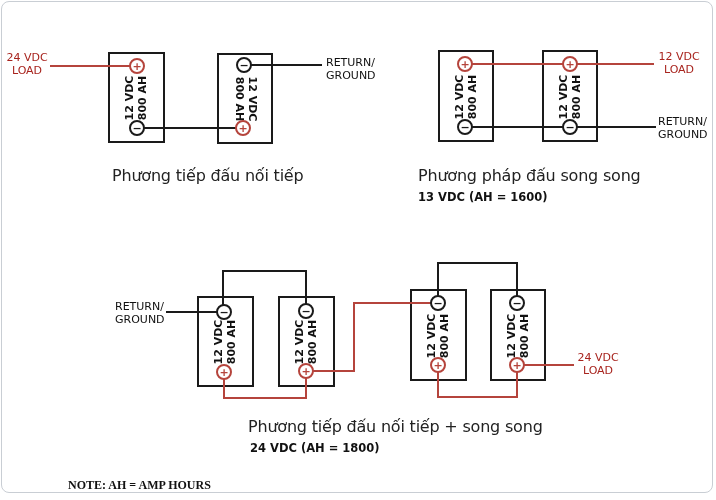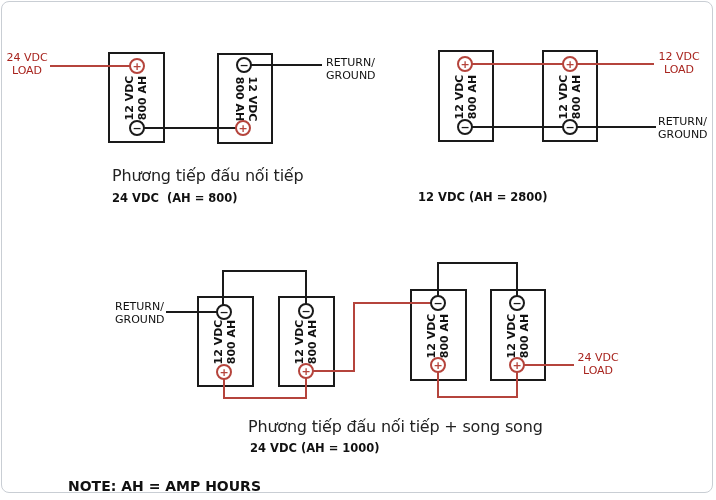--- a/index.html
+++ b/index.html
@@ -23,21 +23,21 @@
   .term.neg{border:2px solid var(--blk);color:var(--blk);}
   .btxt{position:absolute;z-index:2;font-size:11px;font-weight:bold;color:#111;
         line-height:13px;text-align:center;white-space:nowrap;
         transform:translate(-50%,-50%) rotate(-90deg);}
   .btxt.cw{transform:translate(-50%,-50%) rotate(90deg);}
   .lbl{position:absolute;z-index:4;font-size:11px;font-weight:normal;color:#111;
        line-height:13px;white-space:nowrap;}
   .lbl.red{color:var(--tred);text-align:center;}
   .caption{position:absolute;z-index:4;font-size:16px;letter-spacing:-0.2px;color:#222;white-space:nowrap;}
   .subcaption{position:absolute;z-index:4;font-size:11.5px;font-weight:bold;color:#111;white-space:pre;}
-  .note{position:absolute;z-index:4;font-size:14px;font-weight:bold;color:#111;white-space:nowrap;}
+  .note{position:absolute;z-index:4;font-size:12px;font-weight:bold;color:#111;white-space:nowrap;font-family:Liberation Serif, serif;}
 </style>
 </head>
 <body>
 
 <div class="canvas">
   <div class="frame"></div>
 
   <div class="box" style="left:108px;top:52px;width:57px;height:91px">
     <div class="btxt" style="left:26px;top:44px">
       <div>12 VDC</div>
@@ -70,21 +70,20 @@
 
   <div class="lbl red" style="left:3px;top:51px;width:48px">
     <div>24 VDC</div>
     <div>LOAD</div>
   </div>
   <div class="lbl" style="left:326px;top:56px">
     <div>RETURN/</div>
     <div>GROUND</div>
   </div>
   <div class="caption" style="left:112px;top:166px">Phương tiếp đấu nối tiếp</div>
-  <div class="subcaption" style="left:112px;top:191px">24 VDC  (AH = 800)</div>
 
   <div class="box" style="left:438px;top:50px;width:56px;height:92px">
     <div class="btxt" style="left:26px;top:45px">
       <div>12 VDC</div>
       <div>800 AH</div>
     </div>
   </div>
   <div class="box" style="left:542px;top:50px;width:56px;height:92px">
     <div class="btxt" style="left:26px;top:45px">
       <div>12 VDC</div>
@@ -109,21 +108,22 @@
     </div>
 
   <div class="lbl red" style="left:655px;top:50px;width:48px">
     <div>12 VDC</div>
     <div>LOAD</div>
   </div>
   <div class="lbl" style="left:658px;top:115px">
     <div>RETURN/</div>
     <div>GROUND</div>
   </div>
-  <div class="subcaption" style="left:418px;top:190px">12 VDC (AH = 2800)</div>
+  <div class="caption" style="left:418px;top:166px">Phương pháp đấu song song</div>
+  <div class="subcaption" style="left:418px;top:190px">13 VDC (AH = 1600)</div>
 
   <div class="box" style="left:197px;top:296px;width:57px;height:91px">
     <div class="btxt" style="left:26px;top:44px">
       <div>12 VDC</div>
       <div>800 AH</div>
     </div>
   </div>
   <div class="box" style="left:278px;top:296px;width:57px;height:91px">
     <div class="btxt" style="left:26px;top:44px">
       <div>12 VDC</div>
@@ -194,16 +194,16 @@
 
   <div class="lbl" style="left:115px;top:300px">
     <div>RETURN/</div>
     <div>GROUND</div>
   </div>
   <div class="lbl red" style="left:574px;top:351px;width:48px">
     <div>24 VDC</div>
     <div>LOAD</div>
   </div>
   <div class="caption" style="left:248px;top:417px">Phương tiếp đấu nối tiếp + song song</div>
-  <div class="subcaption" style="left:250px;top:441px">24 VDC (AH = 1000)</div>
+  <div class="subcaption" style="left:250px;top:441px">24 VDC (AH = 1800)</div>
 
   <div class="note" style="left:68px;top:478px">NOTE: AH = AMP HOURS</div>
 </div>
 
 </body></html>

